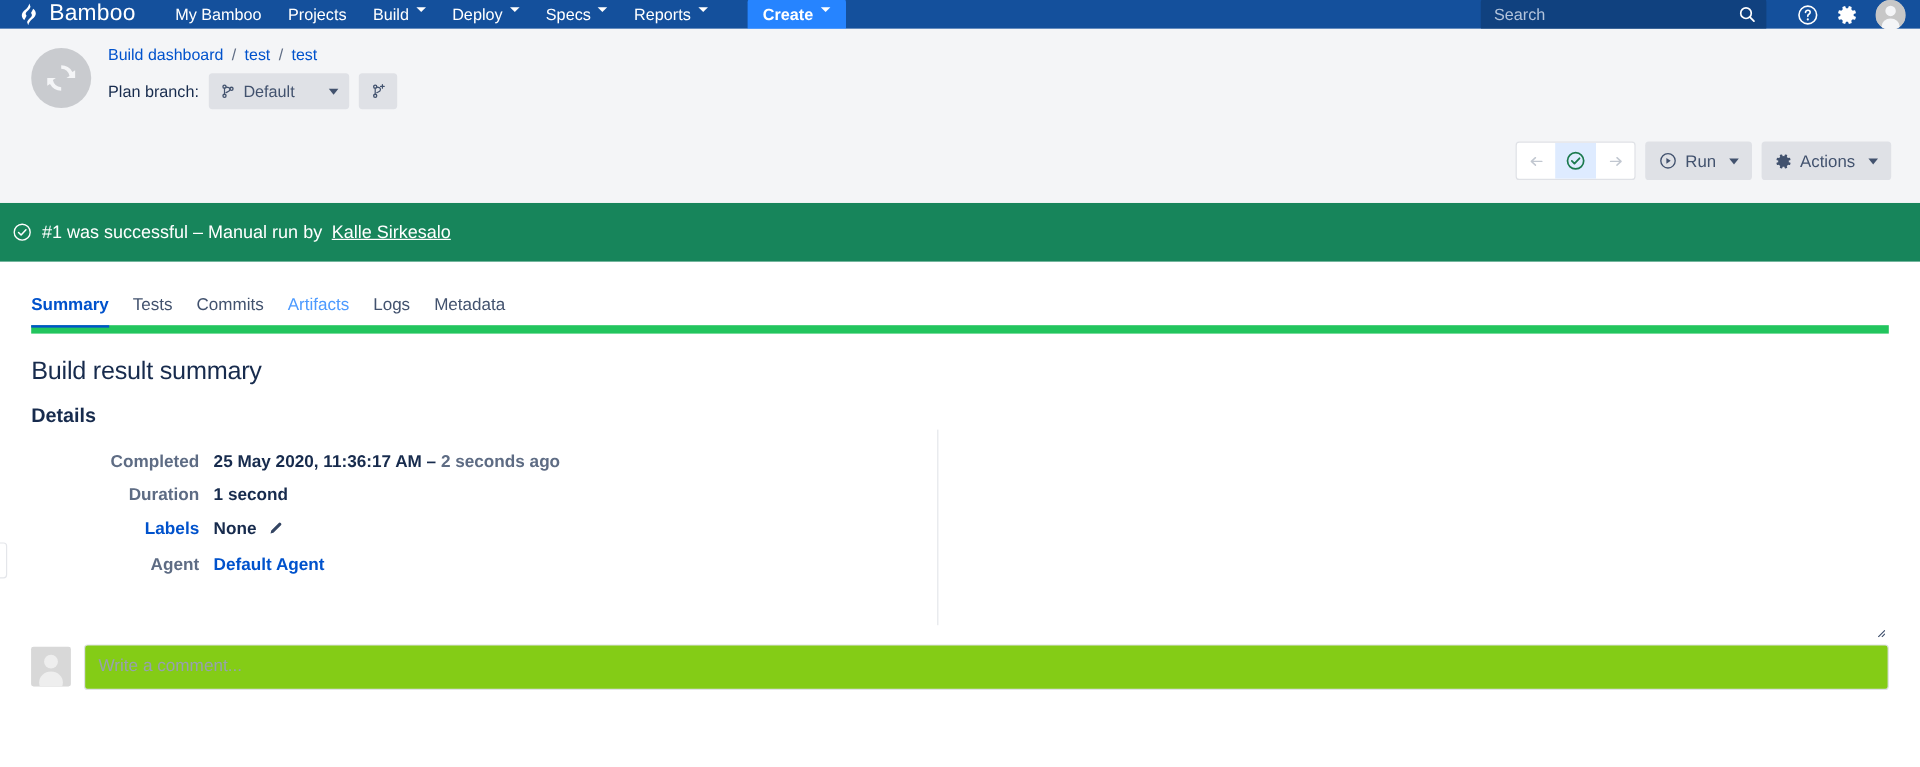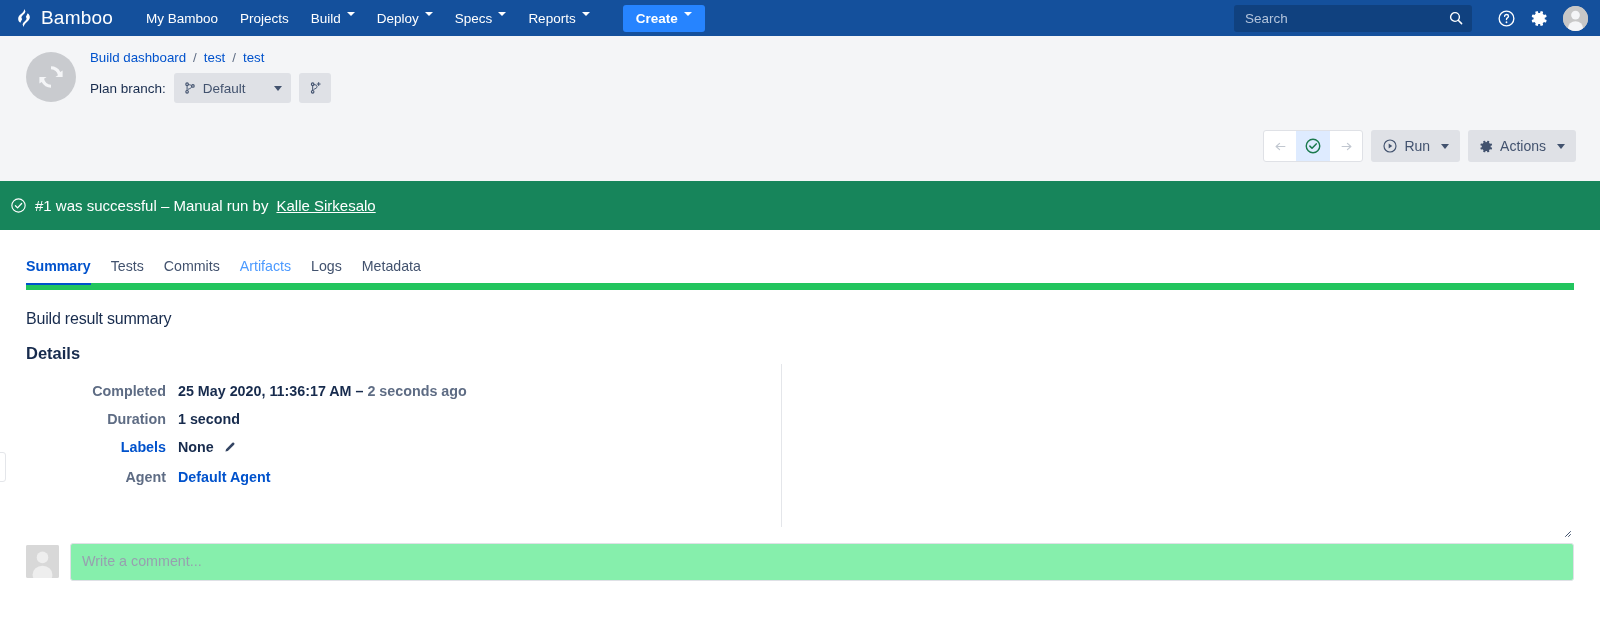--- a/index.html
+++ b/index.html
@@ -7,21 +7,21 @@
     width: 1600px;
     height: 639px;
     background: #ffffff;
     font-family: "Liberation Sans", sans-serif;
     -webkit-font-smoothing: antialiased;
     overflow: hidden;
   }
 
   
   .navbar {
-    height: 36px;
+    height: 24px;
     background: #14509C;
     display: flex;
     align-items: center;
     padding: 0 12px 0 14px;
     position: relative;
   }
   .brand {
     display: flex;
     align-items: center;
     gap: 7px;
@@ -274,21 +274,21 @@
     position: absolute;
     left: 0; right: 10px;
     bottom: -2px;
     height: 2px;
     background: #0052CC;
   }
   .tab.hovered { color: #4C9AFF; }
 
   
   .summary-title {
-    font-size: 16px;
+    font-size: 21px;
     font-weight: 500;
     color: #172B4D;
     margin-top: 20px;
     letter-spacing: -0.2px;
   }
   .details-heading {
     font-size: 16.5px;
     font-weight: 700;
     color: #172B4D;
     margin-top: 16px;
@@ -343,21 +343,21 @@
     border-radius: 2px;
     overflow: hidden;
     flex: none;
     margin-top: 2px;
   }
   .comment-input {
     flex: 1;
     height: 38px;
     border: 1px solid #DFE1E6;
     border-radius: 3px;
-    background: #86efac;
+    background: #84cc16;
     font-size: 14.3px;
     color: #172B4D;
     font-family: "Liberation Sans", sans-serif;
     padding: 9px 11px;
     outline: none;
     resize: none;
     overflow: hidden;
   }
   .comment-input::placeholder { color: #97A0AF; opacity: 1; }
   .resize-grip {

